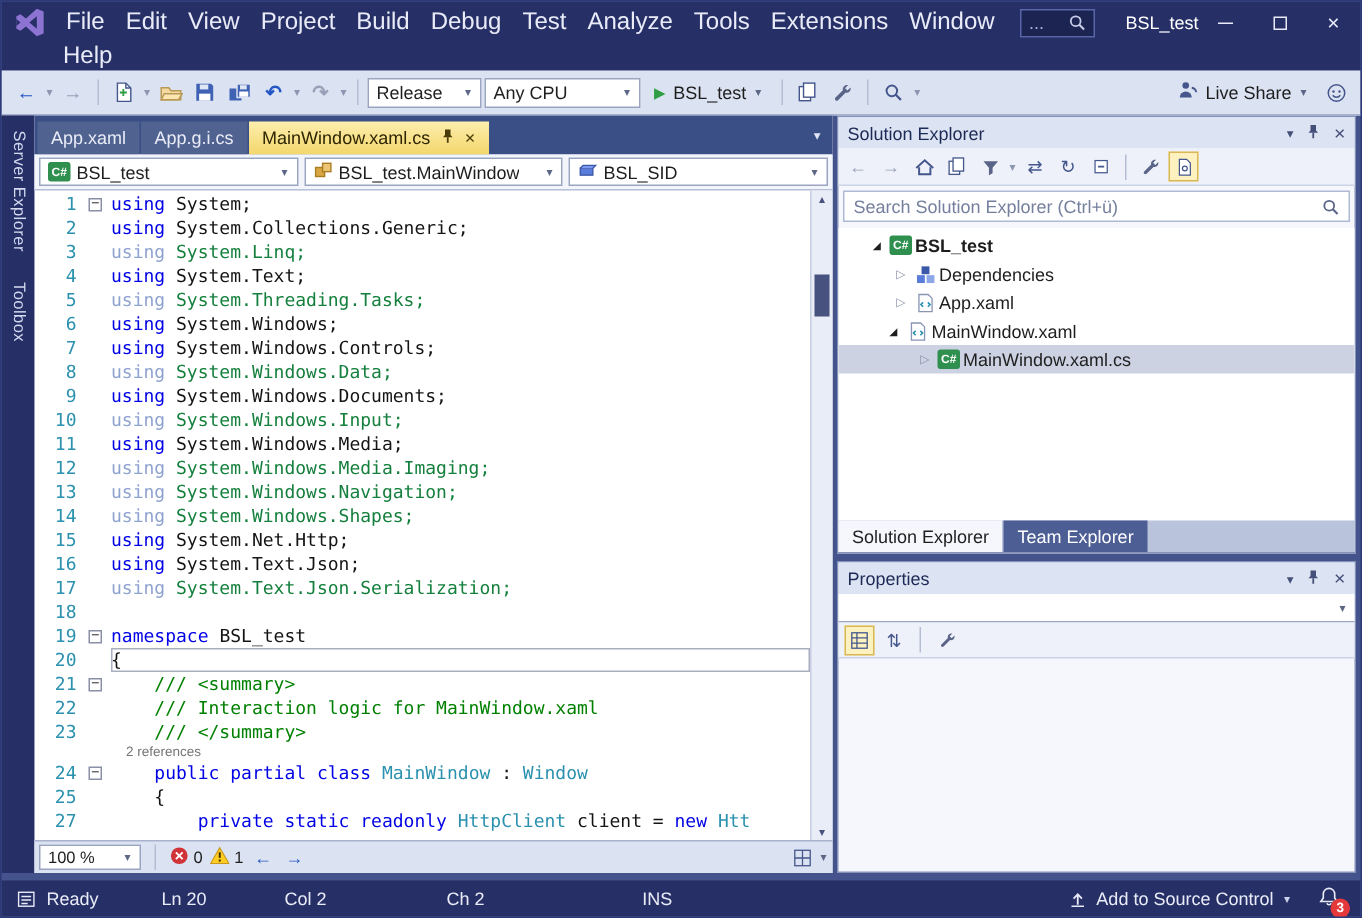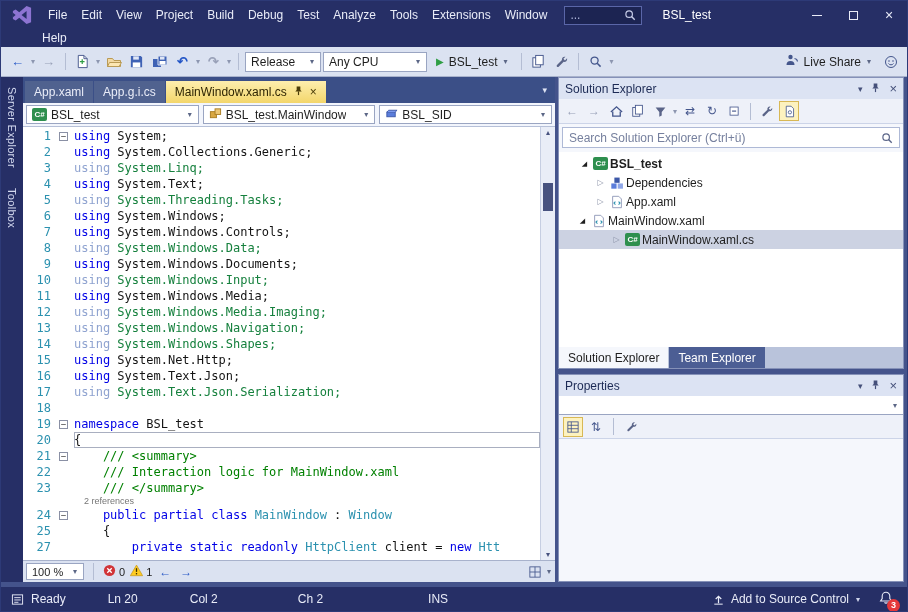--- a/index.html
+++ b/index.html
@@ -2,21 +2,21 @@
 <html><head>
 <meta charset="utf-8">
 <style>
 *{box-sizing:border-box}
 body{margin:0;background:#9aa3b8;font-family:"Liberation Sans",sans-serif}
 .vs{width:908px;height:612px;border:1px solid #2d3a77;background:#44538b;display:flex;flex-direction:column;font-size:12px;color:#1e1e1e;overflow:hidden}
 
 .titlebar{flex:0 0 46px;background:#262f66;color:#e9ecf8}
 .tb-row1{height:28px;display:flex;align-items:center;padding-left:8px}
 .logo{width:26px;height:22px;display:flex;align-items:center;justify-content:center;margin-right:6px}
-.menu-item{padding:2px 7px;font-size:12px;cursor:default;white-space:nowrap}
+.menu-item{padding:2px 7px;font-size:16px;cursor:default;white-space:nowrap}
 .tb-search{width:78px;height:19px;border:1px solid #5a66a8;background:#1c2452;display:flex;align-items:center;padding:0 5px;margin-left:10px;color:#aeb6da}
 .tb-search .mag{margin-left:auto;display:flex;color:#c7cde8}
 .tb-title{margin-left:20px;color:#fff}
 .win-controls{margin-left:auto;display:flex;height:28px}
 .wc{width:36px;display:flex;align-items:center;justify-content:center;color:#e9ecf8;font-size:14px}
 .min-glyph{width:10px;border-top:1px solid #e9ecf8;display:inline-block}
 .max-glyph{width:9px;height:9px;border:1px solid #e9ecf8;display:inline-block}
 .tb-row2{height:18px;display:flex;align-items:center;padding-left:34px}
 
 .toolbar{flex:0 0 30px;background:#dbe2f1;border-bottom:1px solid #a8b2cc;display:flex;align-items:center;padding:0 6px;gap:2px}
@@ -54,21 +54,21 @@
 .ctext{flex:1}
 .caret-line .ctext{box-shadow:inset 0 0 0 1px #a9afc0}
 .ref-row{height:11px;line-height:11px}
 .ref-row .ctext{font-family:"Liberation Sans",sans-serif;font-size:9px;color:#767676}
 .tk-k{color:#0000e6}.tk-p{color:#141414}.tk-t{color:#2b91af}.tk-s{color:#a31515}.tk-c{color:#008000}.tk-fk{color:#8fa3d0}.tk-f{color:#15803d}
 .vscroll{flex:0 0 15px;background:#e9edf7;border-left:1px solid #c6cee2;position:relative}
 .sarrow{position:absolute;left:0;width:100%;text-align:center;color:#47527f;font-size:8px}
 .sarrow.up{top:1px}.sarrow.down{bottom:1px}
 .sthumb{position:absolute;left:2px;width:10px;top:56px;height:28px;background:#47527f}
 .editor-bottom{flex:0 0 22px;background:#dbe2f1;border-top:1px solid #a8b2cc;display:flex;align-items:center;padding:0 3px;gap:5px;font-size:11px}
-.zoom-combo{width:58px;height:17px;font-size:11px}
+.zoom-combo{width:68px;height:17px;font-size:11px}
 .health{display:flex;align-items:center;gap:3px}
 .navg{color:#2b5ac7;font-weight:bold;font-size:12px;padding:0 2px}
 .splitbox{margin-left:auto;display:flex;color:#44568c}
 
 .right-col{flex:1;display:flex;flex-direction:column;padding:0 3px;gap:5px;min-height:0;min-width:0}
 .panel{border:1px solid #8591b8;background:#f5f7fc;display:flex;flex-direction:column;min-height:0}
 .se-panel{flex:0 0 292px}
 .props-panel{flex:1}
 .panel-header{flex:0 0 21px;background:#dce3f3;display:flex;align-items:center;padding:0 6px;color:#1c2a55}
 .ph-icons{margin-left:auto;display:flex;align-items:center;gap:8px;color:#45507a}
@@ -483,21 +483,21 @@
           <div class="trow" style="padding-left:35px">
             <span class="arrow col">▷</span>
             <span class="ticon">
               <svg width="14" height="14" viewBox="0 0 16 16">
                   <path d="M3 1.5h7L13 4.5v10H3z" fill="#fff" stroke="#8a94b5"></path>
                   <path d="M6.2 7.5L4.5 9.2l1.7 1.7M9.8 7.5l1.7 1.7-1.7 1.7" fill="none" stroke="#2b91af" stroke-width="1.2"></path>
                 </svg>
             </span>
             <span>App.xaml</span>
           </div>
-          <div class="trow" style="padding-left:17px">
+          <div class="trow" style="padding-left:30px">
             <span class="arrow">◢</span>
             <span class="ticon">
               <svg width="14" height="14" viewBox="0 0 16 16">
                   <path d="M3 1.5h7L13 4.5v10H3z" fill="#fff" stroke="#8a94b5"></path>
                   <path d="M6.2 7.5L4.5 9.2l1.7 1.7M9.8 7.5l1.7 1.7-1.7 1.7" fill="none" stroke="#2b91af" stroke-width="1.2"></path>
                 </svg>
             </span>
             <span>MainWindow.xaml</span>
           </div>
           <div class="trow selected" style="padding-left:51px">

